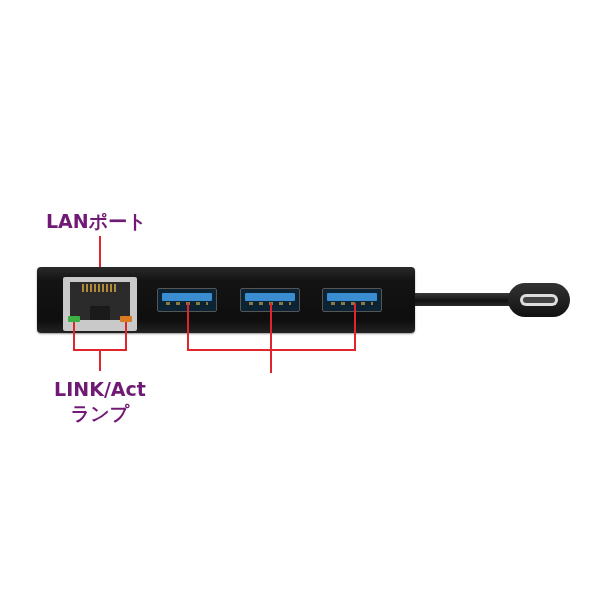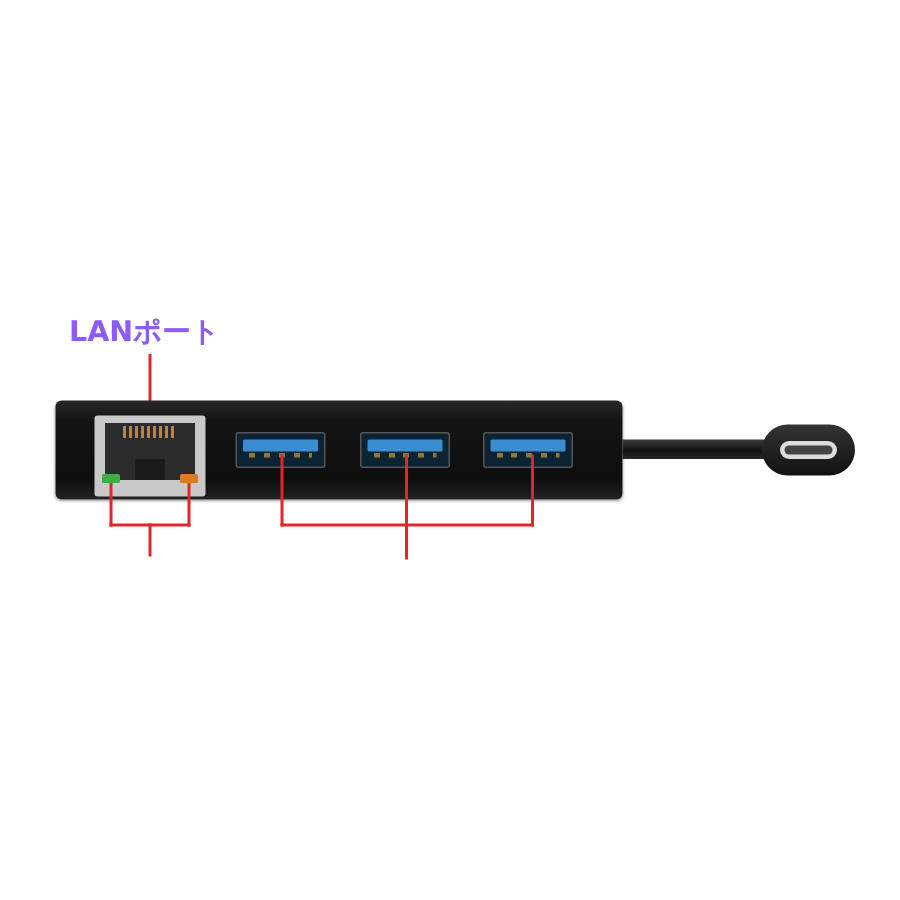--- a/index.html
+++ b/index.html
@@ -1,18 +1,18 @@
 <!DOCTYPE html>
 <html><head>
 <meta charset="utf-8">
 <style>
   html, body { margin:0; padding:0; background:#ffffff; }
   body { width:600px; height:600px; position:relative; overflow:hidden; font-family:"DejaVu Sans", sans-serif; }
   .abs { position:absolute; }
-  .label { position:absolute; color:#8b5cf6; font-weight:bold; font-size:19px; line-height:24px; white-space:nowrap; text-align:center; }
+  .label { position:absolute; color:#701a75; font-weight:bold; font-size:19px; line-height:24px; white-space:nowrap; text-align:center; }
   .redv { position:absolute; width:2px; background:#e0262b; }
   .redh { position:absolute; height:2px; background:#e0262b; }
   .hub { left:37px; top:267px; width:378px; height:66px; background:linear-gradient(#2a2a2a,#141414 20%,#0e0e0e 80%,#222); border-radius:4px; box-shadow:0 1px 2px rgba(0,0,0,0.4); }
   .lan { left:63px; top:277px; width:74px; height:54px; background:#c9c9c9; border-radius:2px; }
   .lan-inner { left:7px; top:5px; width:60px; height:38px; background:#2b2b2b; }
   .pins { left:12px; top:2px; width:36px; height:8px; background:repeating-linear-gradient(90deg,#b08a3a 0 2px,transparent 2px 4px); }
   .latch { left:20px; top:24px; width:20px; height:14px; background:#1a1a1a; }
   .led { width:12px; height:6px; top:316px; border-radius:1px; }
   .usb { width:58px; height:22px; top:288px; background:#0c2333; border:1px solid #555; border-radius:2px; }
   .usb-tongue { left:4px; top:4px; width:50px; height:8px; background:#3a8dd0; border-radius:1px; }
@@ -63,15 +63,17 @@
 <div class="redv" style="left:125px; top:322px; height:29px;"></div>
 <div class="redh" style="left:73px; top:349px; width:54px;"></div>
 <div class="redv" style="left:99px; top:349px; height:22px;"></div>
 
 <div class="redv" style="left:187px; top:303px; height:48px;"></div>
 <div class="redv" style="left:270px; top:303px; height:70px;"></div>
 <div class="redv" style="left:354px; top:303px; height:48px;"></div>
 <div class="redh" style="left:187px; top:349px; width:169px;"></div>
 
 <div class="label" style="left:40px; top:377px; width:120px;">
+  <div>LINK/Act</div>
+  <div>ランプ</div>
 </div>
 <div class="label" style="left:170px; top:377px; width:210px;">
 </div>
 
 </body></html>

